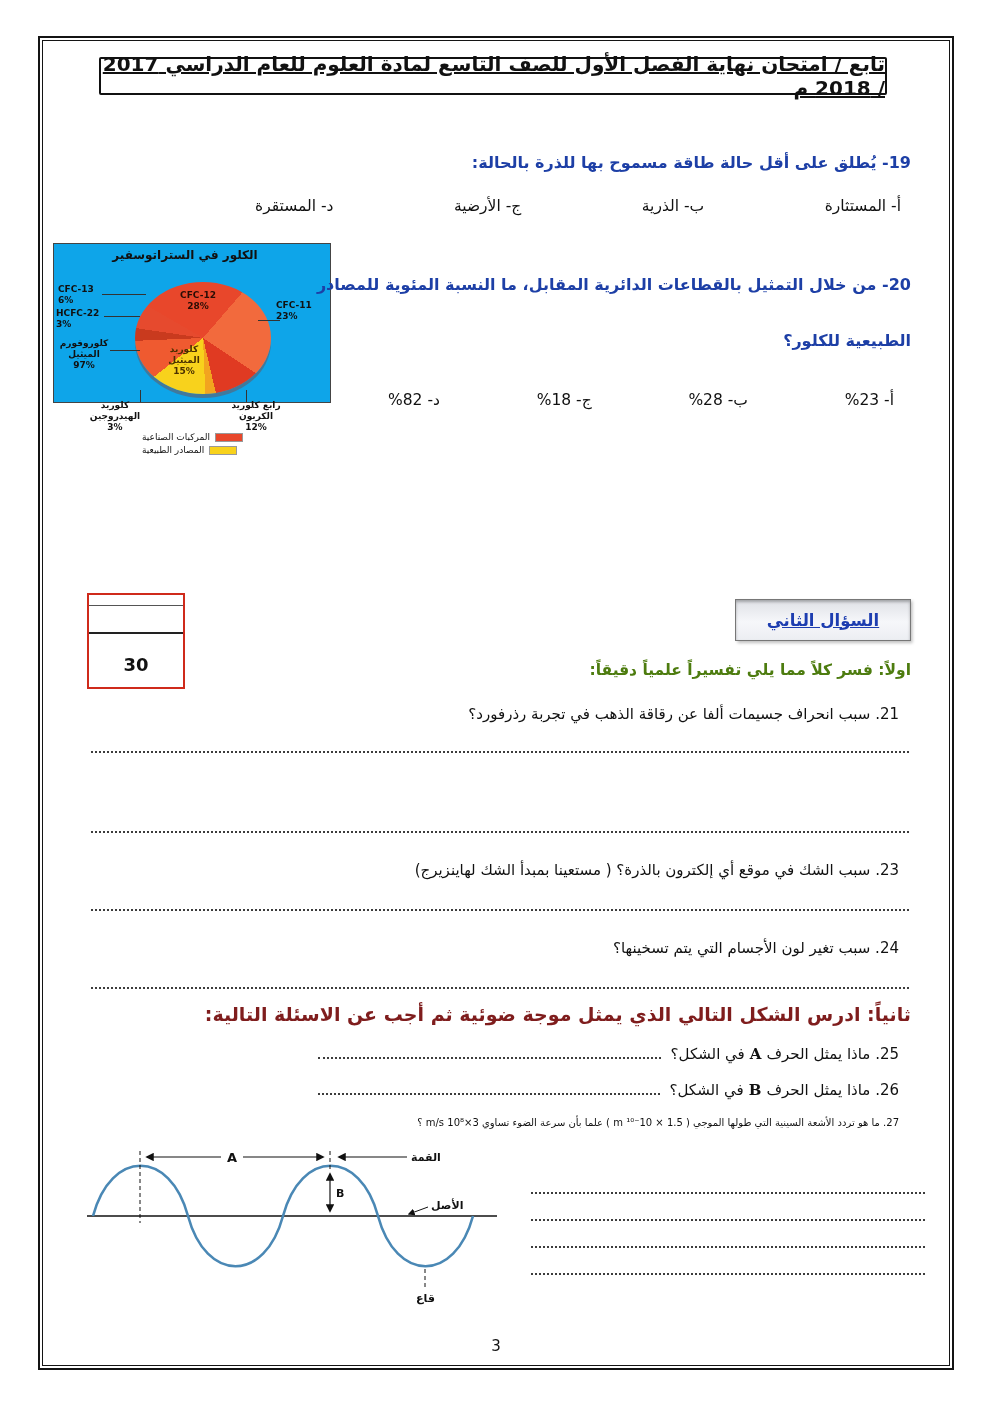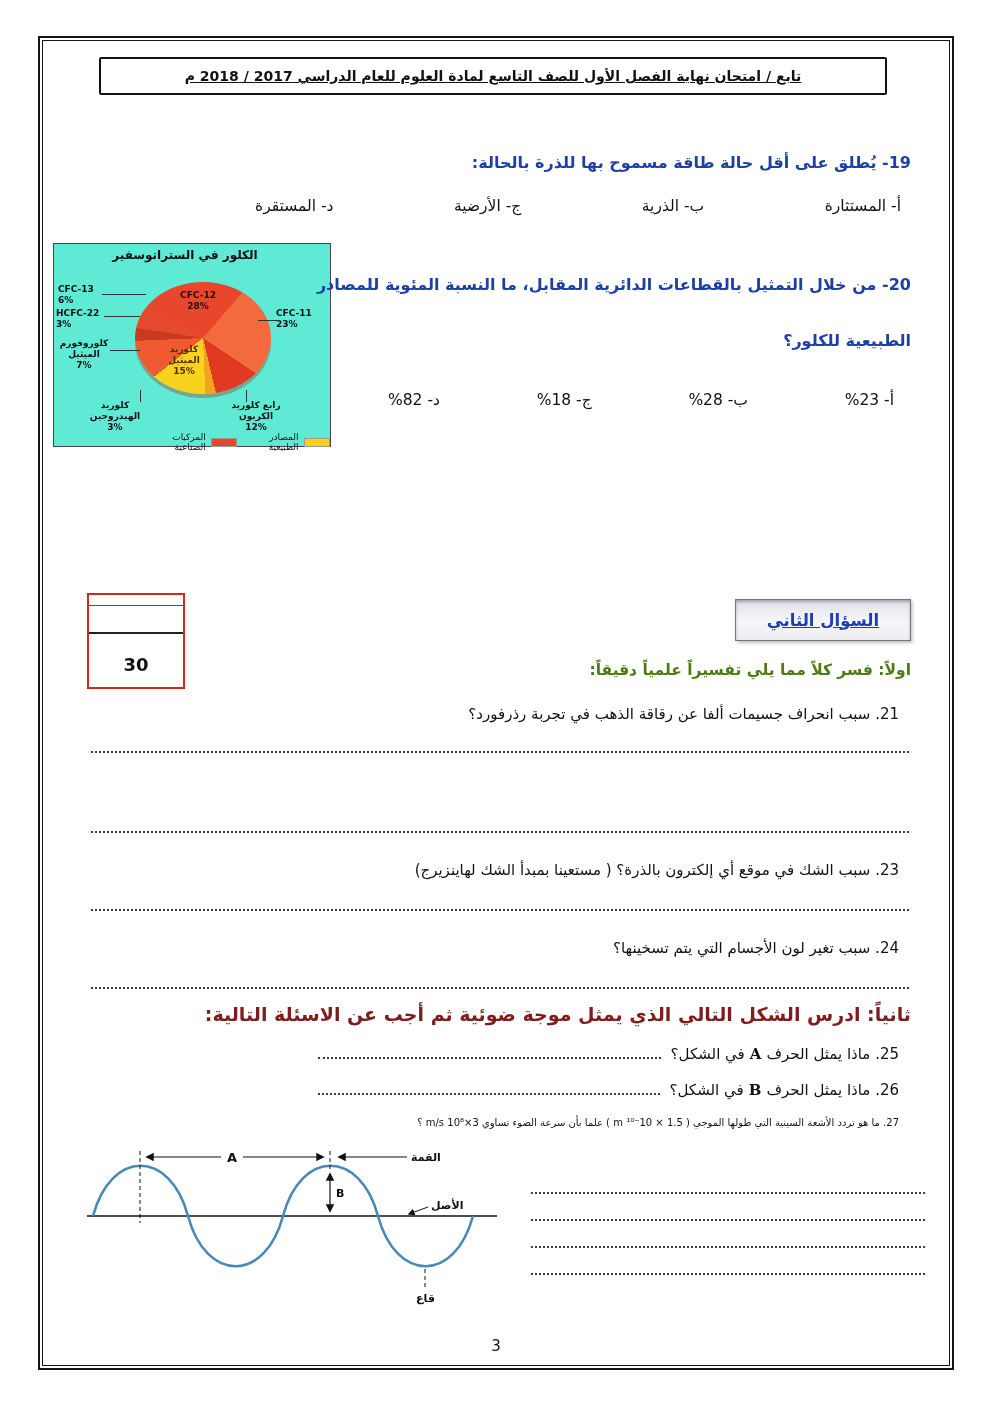--- a/index.html
+++ b/index.html
@@ -6,40 +6,40 @@
   body {
     width:992px; height:1403px; position:relative;
     background:#ffffff; overflow:hidden;
     font-family:"DejaVu Sans", sans-serif; color:#111;
   }
   .frame { position:absolute; left:38px; top:36px; width:916px; height:1334px; border:2.5px solid #141414; background:#fff; }
   .inner { position:absolute; inset:2px; border:1px solid #141414; }
 
   .hdr-box { position:absolute; left:56px; top:16px; width:788px; height:38px;
     border:2px solid #111; border-radius:2px; display:flex; align-items:center; justify-content:center; }
-  .hdr-box span { font-weight:bold; font-size:14px; text-decoration:underline; direction:rtl; }
+  .hdr-box span { font-weight:bold; font-size:20px; text-decoration:underline; direction:rtl; }
 
   .rt { position:absolute; direction:rtl; font-size:15px; }
   .blue { color:#1d3fa6; font-weight:bold; font-size:16px; }
   .boldblk { font-weight:bold; font-size:15.5px; color:#4d7c0f; }
   .navy { color:#7f1d1d; font-weight:bold; font-size:19px; }
 
   .opt-row { position:absolute; display:flex; justify-content:space-between; direction:rtl; font-size:15.5px; }
   .opt-row span { white-space:nowrap; }
 
   .dotline { position:absolute; height:12px; border-bottom:2.5px dotted #3c3c3c; }
 
   
-  .fig { position:absolute; left:10px; top:202px; width:278px; height:204px; border:1px solid #444; background:#5eead4; }
+  .fig { position:absolute; left:10px; top:202px; width:278px; height:160px; border:1px solid #444; background:#0ea5e9; }
   .fig-title { position:absolute; top:4px; left:0; right:14px; text-align:center; font-weight:bold; font-size:12px; direction:rtl; }
   .pie { position:absolute; left:81px; top:38px; width:136px; height:112px; border-radius:50%;
     box-shadow:0 4px 0 rgba(160,40,15,.35); }
   .callout { position:absolute; font-size:9px; font-weight:bold; white-space:pre-line; text-align:center; line-height:1.2; direction:rtl; }
   .leader { position:absolute; background:#333; }
-  .legend { position:absolute; left:88px; top:188px; display:flex; flex-direction:row; gap:3px; }
+  .legend { position:absolute; left:88px; top:188px; display:flex; flex-direction:column; gap:3px; }
   .legend-row { display:flex; align-items:center; gap:5px; direction:ltr; }
   .legend-row .lg-label { font-size:9px; direction:rtl; }
   .swatch { width:28px; height:9px; border:0.5px solid #999; display:inline-block; }
 
   
   .score { position:absolute; left:44px; top:552px; width:98px; height:96px; border:2.5px solid #cf2a1b; background:#fff; }
   .score .bar { position:absolute; left:0; right:0; top:40%; height:2px; background:#222; }
   .score .bar2 { position:absolute; left:0; right:0; top:10px; height:1px; background:#555; }
   .score .val { position:absolute; left:0; right:0; top:52%; bottom:0; display:flex; align-items:center; justify-content:center;
     font-weight:bold; font-size:18px; }
@@ -80,30 +80,30 @@
       <span>ج- الأرضية</span>
       <span>د- المستقرة</span>
     </div>
 
     <div class="fig">
       <div class="fig-title">الكلور في الستراتوسفير</div>
       <div class="pie" style="background: conic-gradient(from -60deg, rgb(232, 71, 43) 0%, rgb(232, 71, 43) 28%, rgb(242, 106, 61) 28%, rgb(242, 106, 61) 51%, rgb(224, 58, 34) 51%, rgb(224, 58, 34) 63%, rgb(242, 164, 31) 63%, rgb(242, 164, 31) 66%, rgb(248, 210, 28) 66%, rgb(248, 210, 28) 81%, rgb(239, 90, 48) 81%, rgb(239, 90, 48) 91%, rgb(201, 58, 30) 91%, rgb(201, 58, 30) 94%, rgb(230, 74, 46) 94%, rgb(230, 74, 46) 100%);"></div>
 
       <div class="callout" style="left:116px; top:46px; width:56px; color:#2a0d05;">CFC-12
 28%</div>
-      <div class="callout" style="left:222px; top:64px; width:52px; text-align:left;">CFC-11
+      <div class="callout" style="left:222px; top:56px; width:52px; text-align:left;">CFC-11
 23%</div>
       <div class="callout" style="left:166px; top:156px; width:72px;">رابع كلوريد الكربون
 12%</div>
       <div class="callout" style="left:22px; top:156px; width:78px;">كلوريد الهيدروجين
 3%</div>
       <div class="callout" style="left:106px; top:100px; width:48px; color:#4a3000;">كلوريد الميثيل
 15%</div>
       <div class="callout" style="left:2px; top:94px; width:56px;">كلوروفورم الميثيل
-7%</div>
+97%</div>
       <div class="callout" style="left:2px; top:64px; width:52px; text-align:left; direction:ltr;">HCFC-22
 3%</div>
       <div class="callout" style="left:4px; top:40px; width:48px; text-align:left; direction:ltr;">CFC-13
 6%</div>
 
       <div class="leader" style="left:204px; top:76px; width:22px; height:1px;"></div>
       <div class="leader" style="left:48px; top:50px; width:44px; height:1px;"></div>
       <div class="leader" style="left:50px; top:72px; width:36px; height:1px;"></div>
       <div class="leader" style="left:56px; top:106px; width:30px; height:1px;"></div>
       <div class="leader" style="left:86px; top:146px; width:1px; height:12px;"></div>

